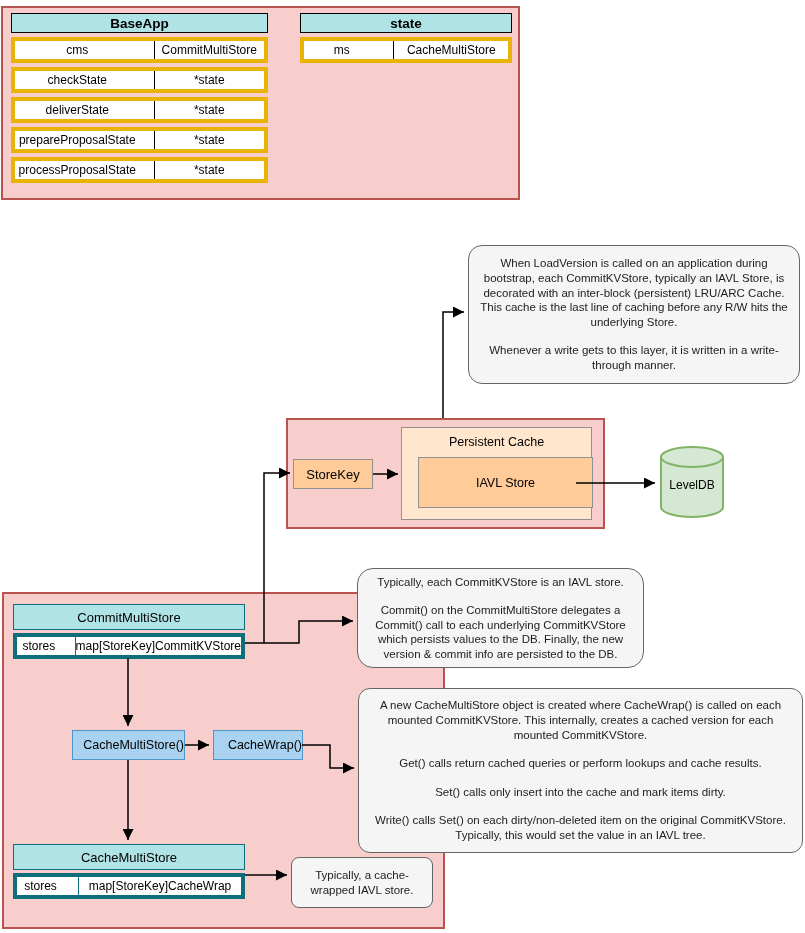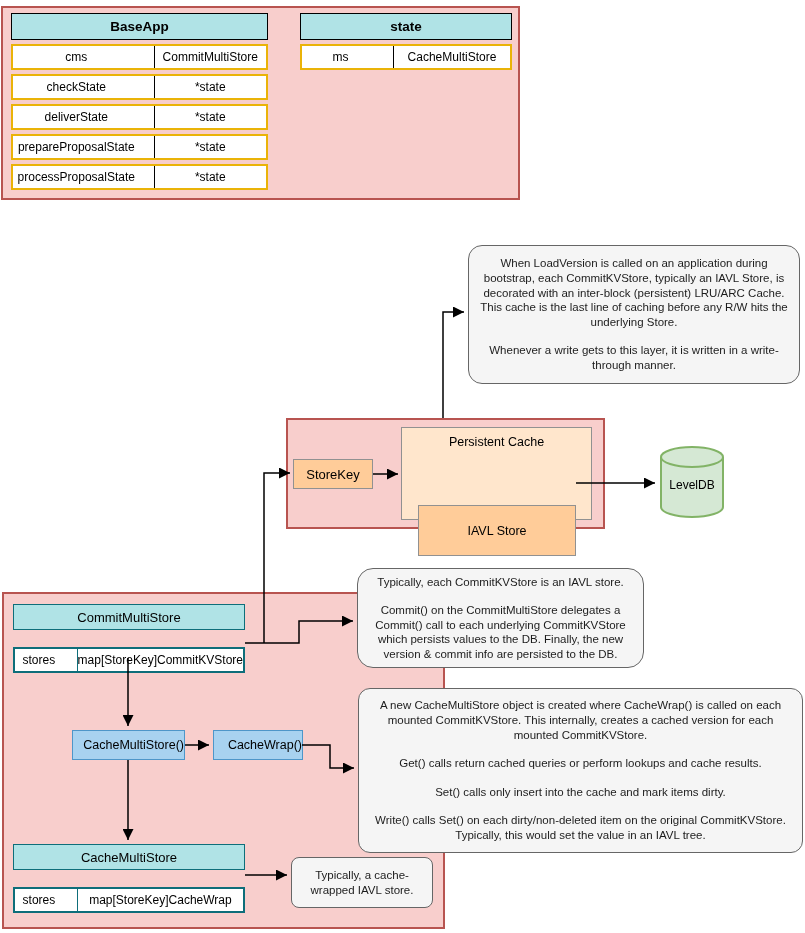--- a/index.html
+++ b/index.html
@@ -4,30 +4,30 @@
 <style>
   html,body{margin:0;padding:0;background:#ffffff;}
   .canvas{position:relative;width:805px;height:933px;background:#ffffff;
           font-family:"Liberation Sans",sans-serif;color:#000;overflow:hidden;}
   *{box-sizing:border-box;}
 
   .container{position:absolute;background:#f8cecc;border:2px solid #b85450;}
 
   
   .uml{position:absolute;}
-  .uml .hdr{background:#b0e3e6;border:1px solid #000;height:27px;display:flex;
+  .uml .hdr{background:#b0e3e6;border:1px solid #000;height:20px;display:flex;
             align-items:center;justify-content:center;font-weight:bold;font-size:13.5px;}
-  .uml .row{display:flex;border:2px solid #eab308;height:26px;margin-top:4px;background:#fff;font-size:12px;gap:14px;}
+  .uml .row{display:flex;border:4px solid #eab308;height:26px;margin-top:4px;background:#fff;font-size:12px;gap:14px;}
   .uml .c1{display:flex;align-items:center;justify-content:center;}
   .uml .c2{flex:1;border-left:1px solid #000;display:flex;align-items:center;justify-content:center;}
   .uml.w50 .c1{width:50%;}
   .uml.w37 .c1{width:37%;}
   .uml.w21 .c1{width:21%;}
   .uml.teal .hdr{border-color:#0e6e7a;font-weight:normal;font-size:13px;height:26px;}
-  .uml.teal .row{border-color:#0e6e7a;margin-top:17px;}
+  .uml.teal .row{border-color:#0e6e7a;margin-top:3px;}
   .uml.teal .c2{border-left-color:#0e6e7a;}
 
   .fnbox{position:absolute;background:#a8d2f0;border:1.5px solid #4e96c9;display:flex;
          align-items:center;justify-content:flex-end;font-size:12.5px;}
   .orangebox{position:absolute;border:1.5px solid #919191;display:flex;
              align-items:center;justify-content:center;font-size:12.5px;}
 
   .note{position:absolute;background:#f5f5f5;border:1.5px solid #666;color:#1c1c1c;
         display:flex;flex-direction:column;justify-content:center;text-align:center;
         font-size:11.5px;line-height:1.27;padding:6px 10px;}
@@ -80,21 +80,21 @@
   <div class="container" style="left:286px;top:418px;width:319px;height:111px;"></div>
 
   <div class="orangebox" style="left:293px;top:459px;width:80px;height:30px;background:#ffcc99;font-size:13px;">
     <span>StoreKey</span>
   </div>
 
   <div class="orangebox" style="left:401px;top:427px;width:191px;height:93px;background:#ffe6cc;align-items:flex-start;padding-top:7px;">
     <span>Persistent Cache</span>
   </div>
 
-  <div class="orangebox" style="left:418px;top:457px;width:158px;height:51px;background:#ffcc99;margin-top:48px;">
+  <div class="orangebox" style="left:418px;top:457px;width:175px;height:51px;background:#ffcc99;">
     <span>IAVL Store</span>
   </div>
 
   <div class="cyl" style="left:659px;top:444px;width:66px;height:76px;">
     <svg width="66" height="76" viewBox="0 0 66 76">
       <path d="M2,13 a31,10 0 0 1 62,0 v50 a31,10 0 0 1 -62,0 z" fill="#d5e8d4" stroke="#82b366" stroke-width="2"></path>
       <path d="M2,13 a31,10 0 0 0 62,0" fill="none" stroke="#82b366" stroke-width="2"></path>
     </svg>
     <div class="cyl-label">LevelDB</div>
   </div>

